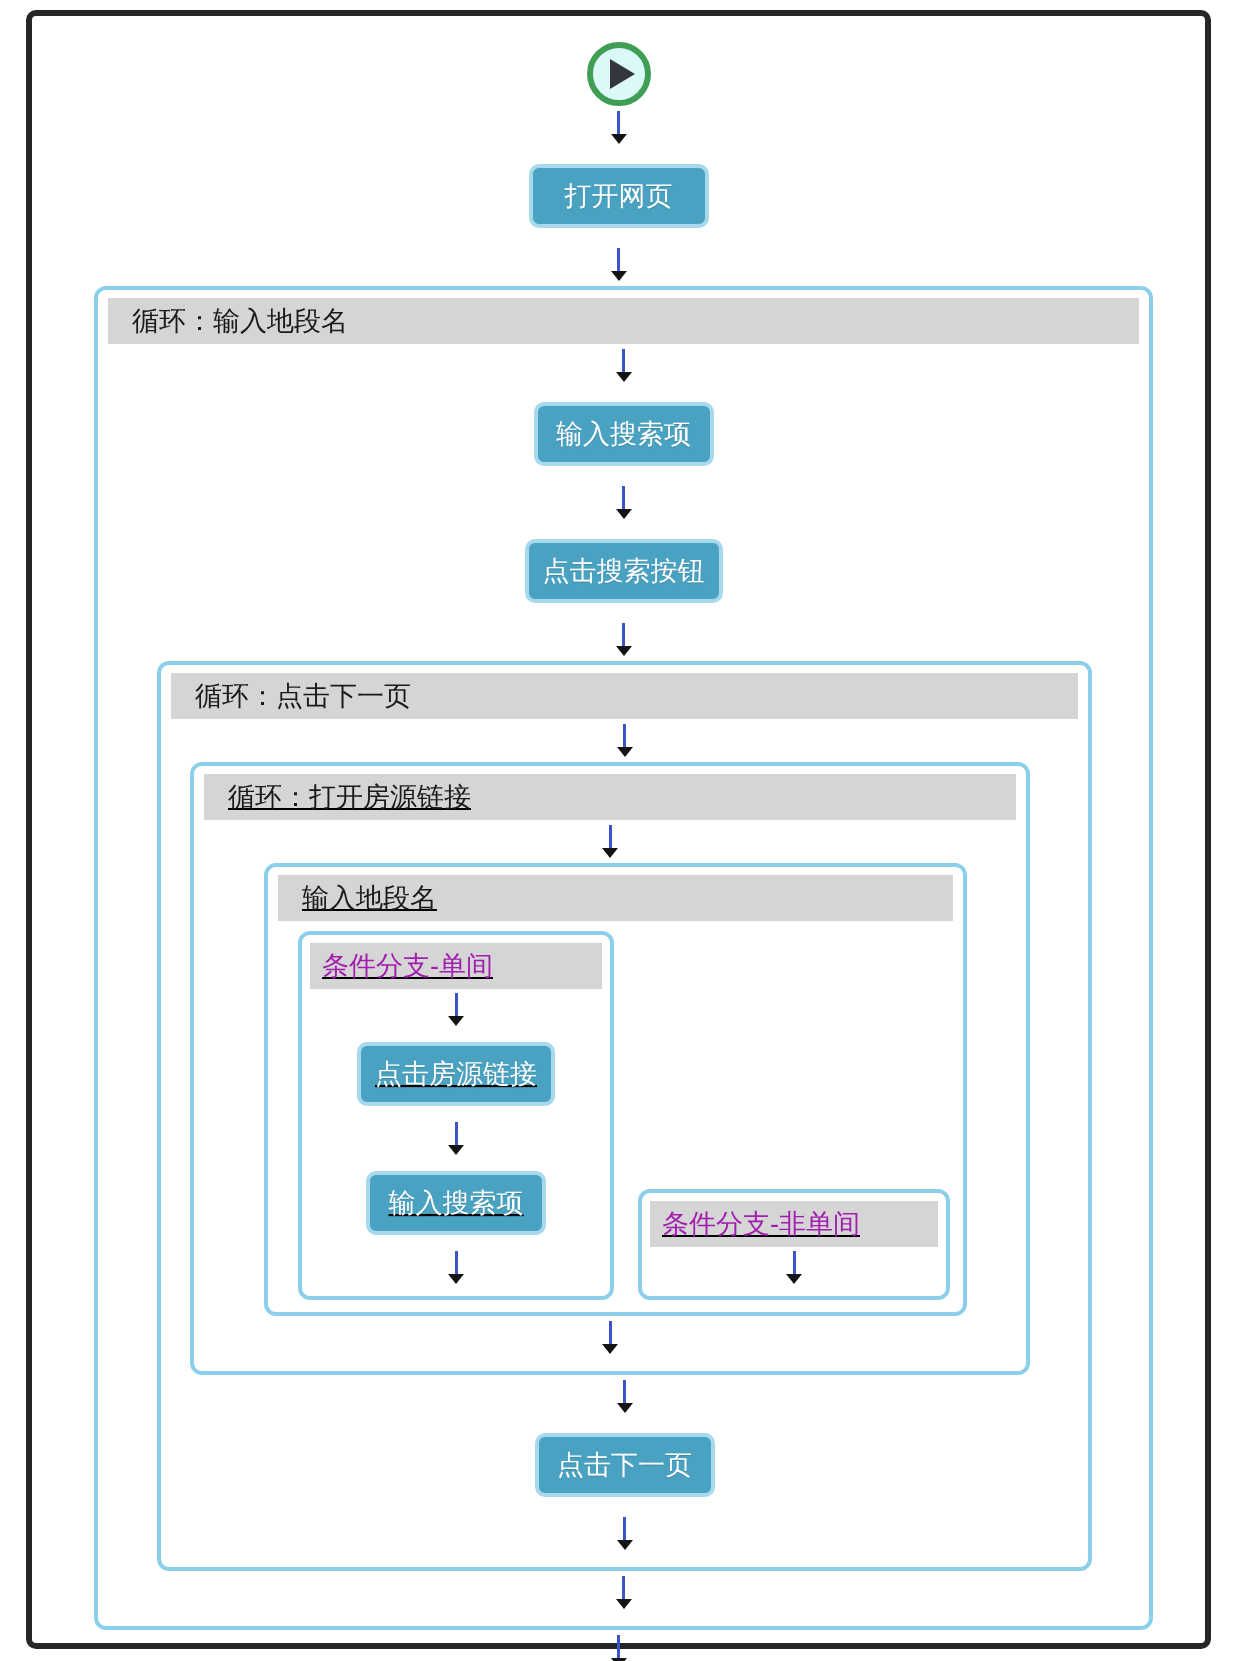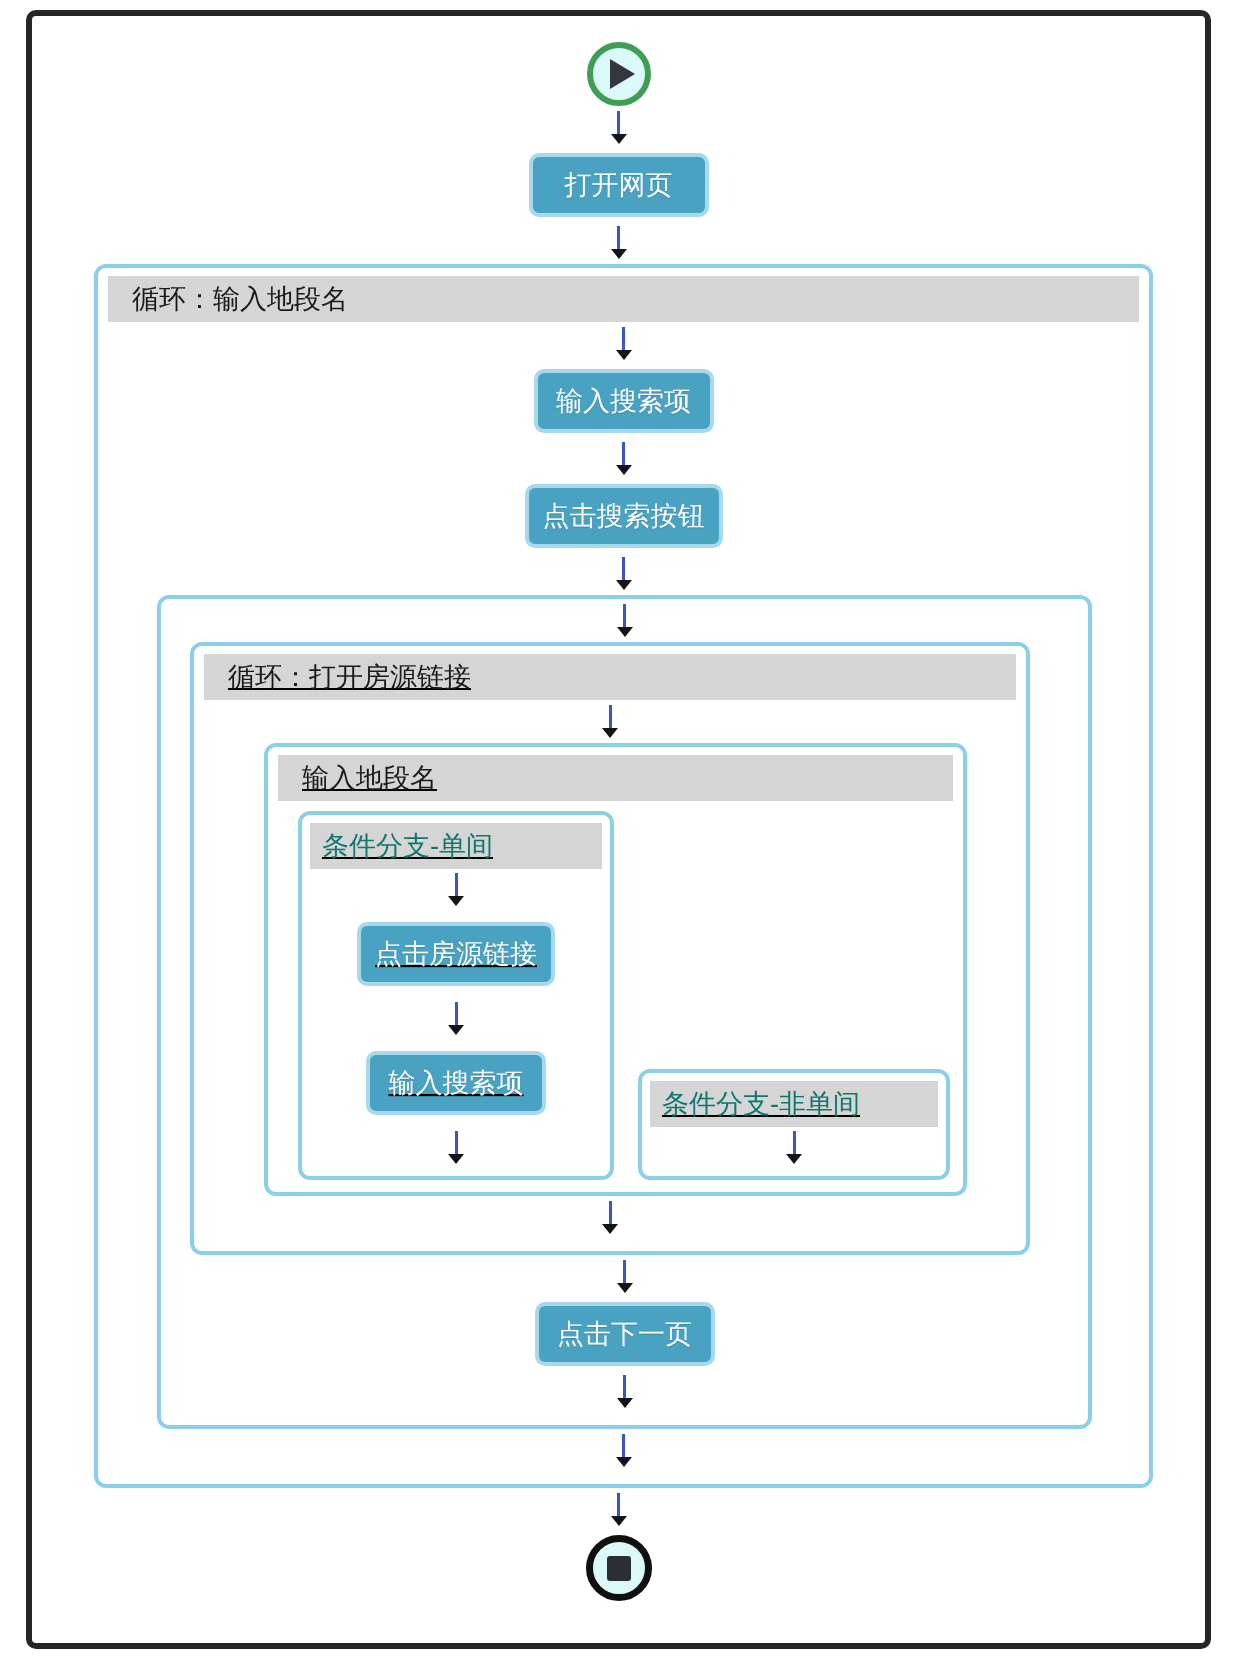--- a/index.html
+++ b/index.html
@@ -39,21 +39,21 @@
   
   .arrow{display:flex;flex-direction:column;align-items:center;margin:5px auto;flex:0 0 auto;}
   .arrow .stem{width:3px;height:24px;background:#3b55c8;}
   .arrow .head{
     width:0;height:0;margin-top:-1px;
     border-left:8px solid transparent;border-right:8px solid transparent;
     border-top:10px solid #141414;
   }
   
   .btn{
-    margin:4px auto;min-width:180px;box-sizing:border-box;
+    margin:15px auto;min-width:180px;box-sizing:border-box;
     background:#4aa2c2;border:4px solid #a6d9ec;border-radius:10px;
     color:#ffffff;font-size:27px;line-height:36px;padding:10px 14px;
     text-align:center;white-space:nowrap;flex:0 0 auto;
     text-shadow:0 1px 1px rgba(0,0,0,0.15);
   }
   
   .loop{
     align-self:stretch;display:flex;flex-direction:column;
     border:4px solid #8ccfeb;border-radius:12px;background:#ffffff;
     box-sizing:border-box;padding-bottom:12px;
@@ -72,21 +72,21 @@
     display:flex;flex-direction:row;align-items:flex-end;
     gap:24px;padding-left:30px;margin-top:10px;
   }
   .branch{
     display:flex;flex-direction:column;
     border:4px solid #8ccfeb;border-radius:12px;background:#ffffff;
     box-sizing:border-box;padding-bottom:8px;
   }
   .branch-header{
     margin:8px 8px 0 8px;height:46px;line-height:46px;
-    background:#d5d5d5;color:#0f766e;font-size:27px;padding-left:12px;
+    background:#d5d5d5;color:#a21caf;font-size:27px;padding-left:12px;
     white-space:nowrap;overflow:hidden;
   }
   .branch .arrow{margin:4px auto;}
   .branch .btn{margin:12px auto;}
   .branch-single{width:316px;}
   .branch-not-single{width:312px;}
 </style>
 </head>
 <body>
 
@@ -125,20 +125,21 @@
       </div>
 
       <div class="btn">点击搜索按钮</div>
 
       <div class="arrow">
         <div class="stem"></div>
         <div class="head"></div>
       </div>
 
       <div class="loop loop2">
+        <div class="loop-header">循环：点击下一页</div>
 
         <div class="arrow">
           <div class="stem"></div>
           <div class="head"></div>
         </div>
 
         <div class="loop loop3">
           <div class="loop-header">循环：打开房源链接</div>
 
           <div class="arrow">

